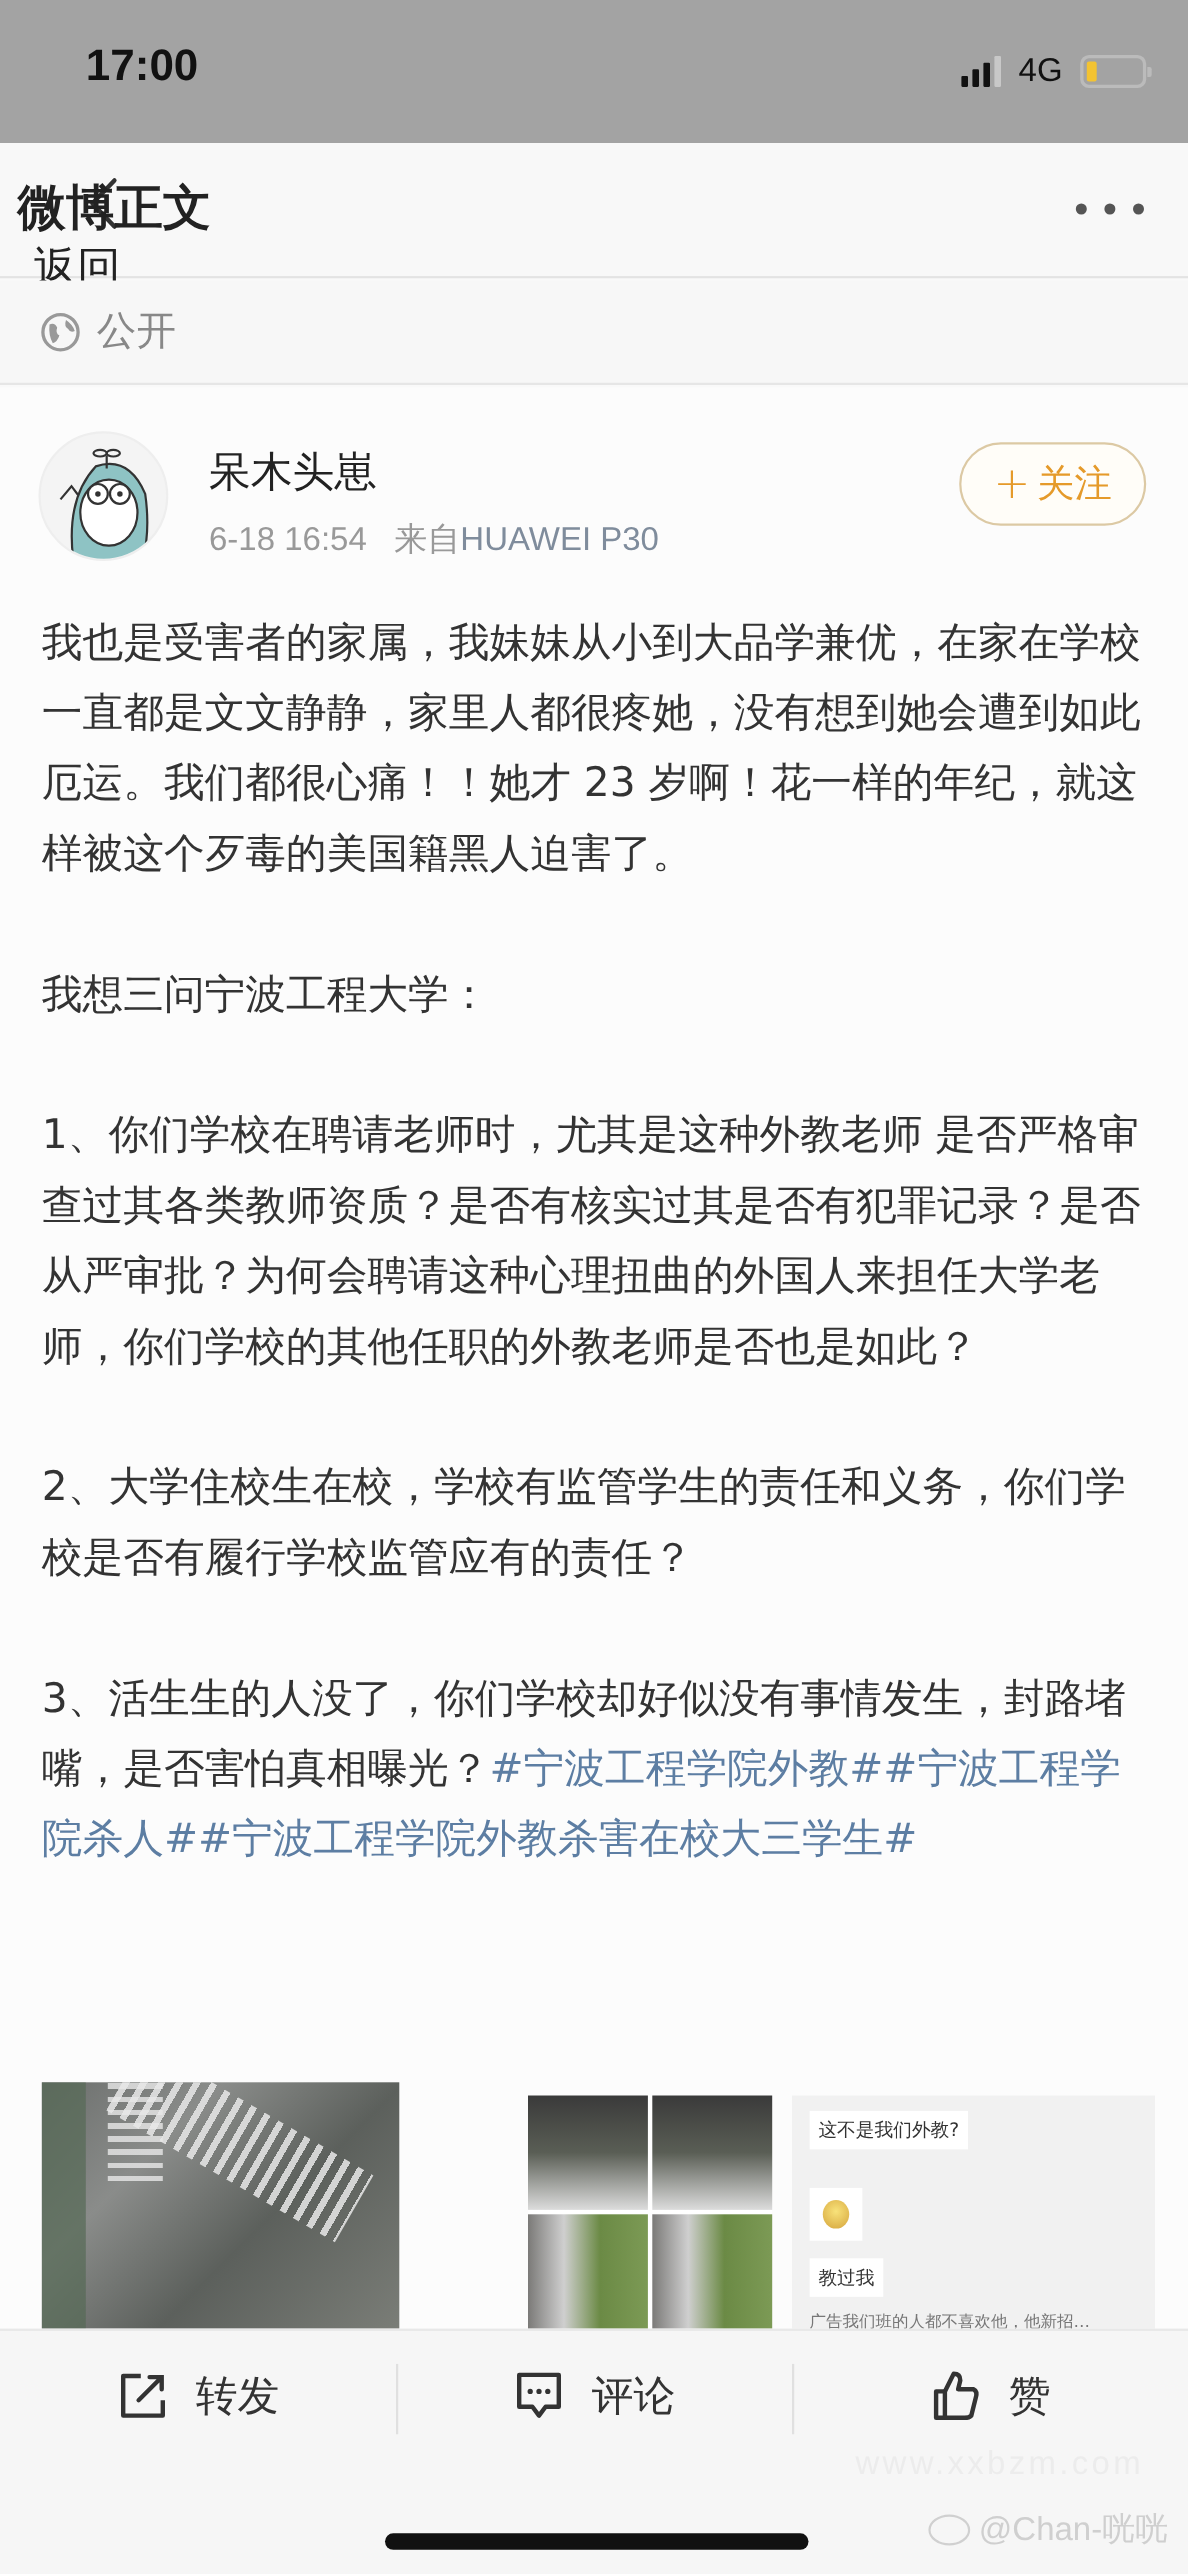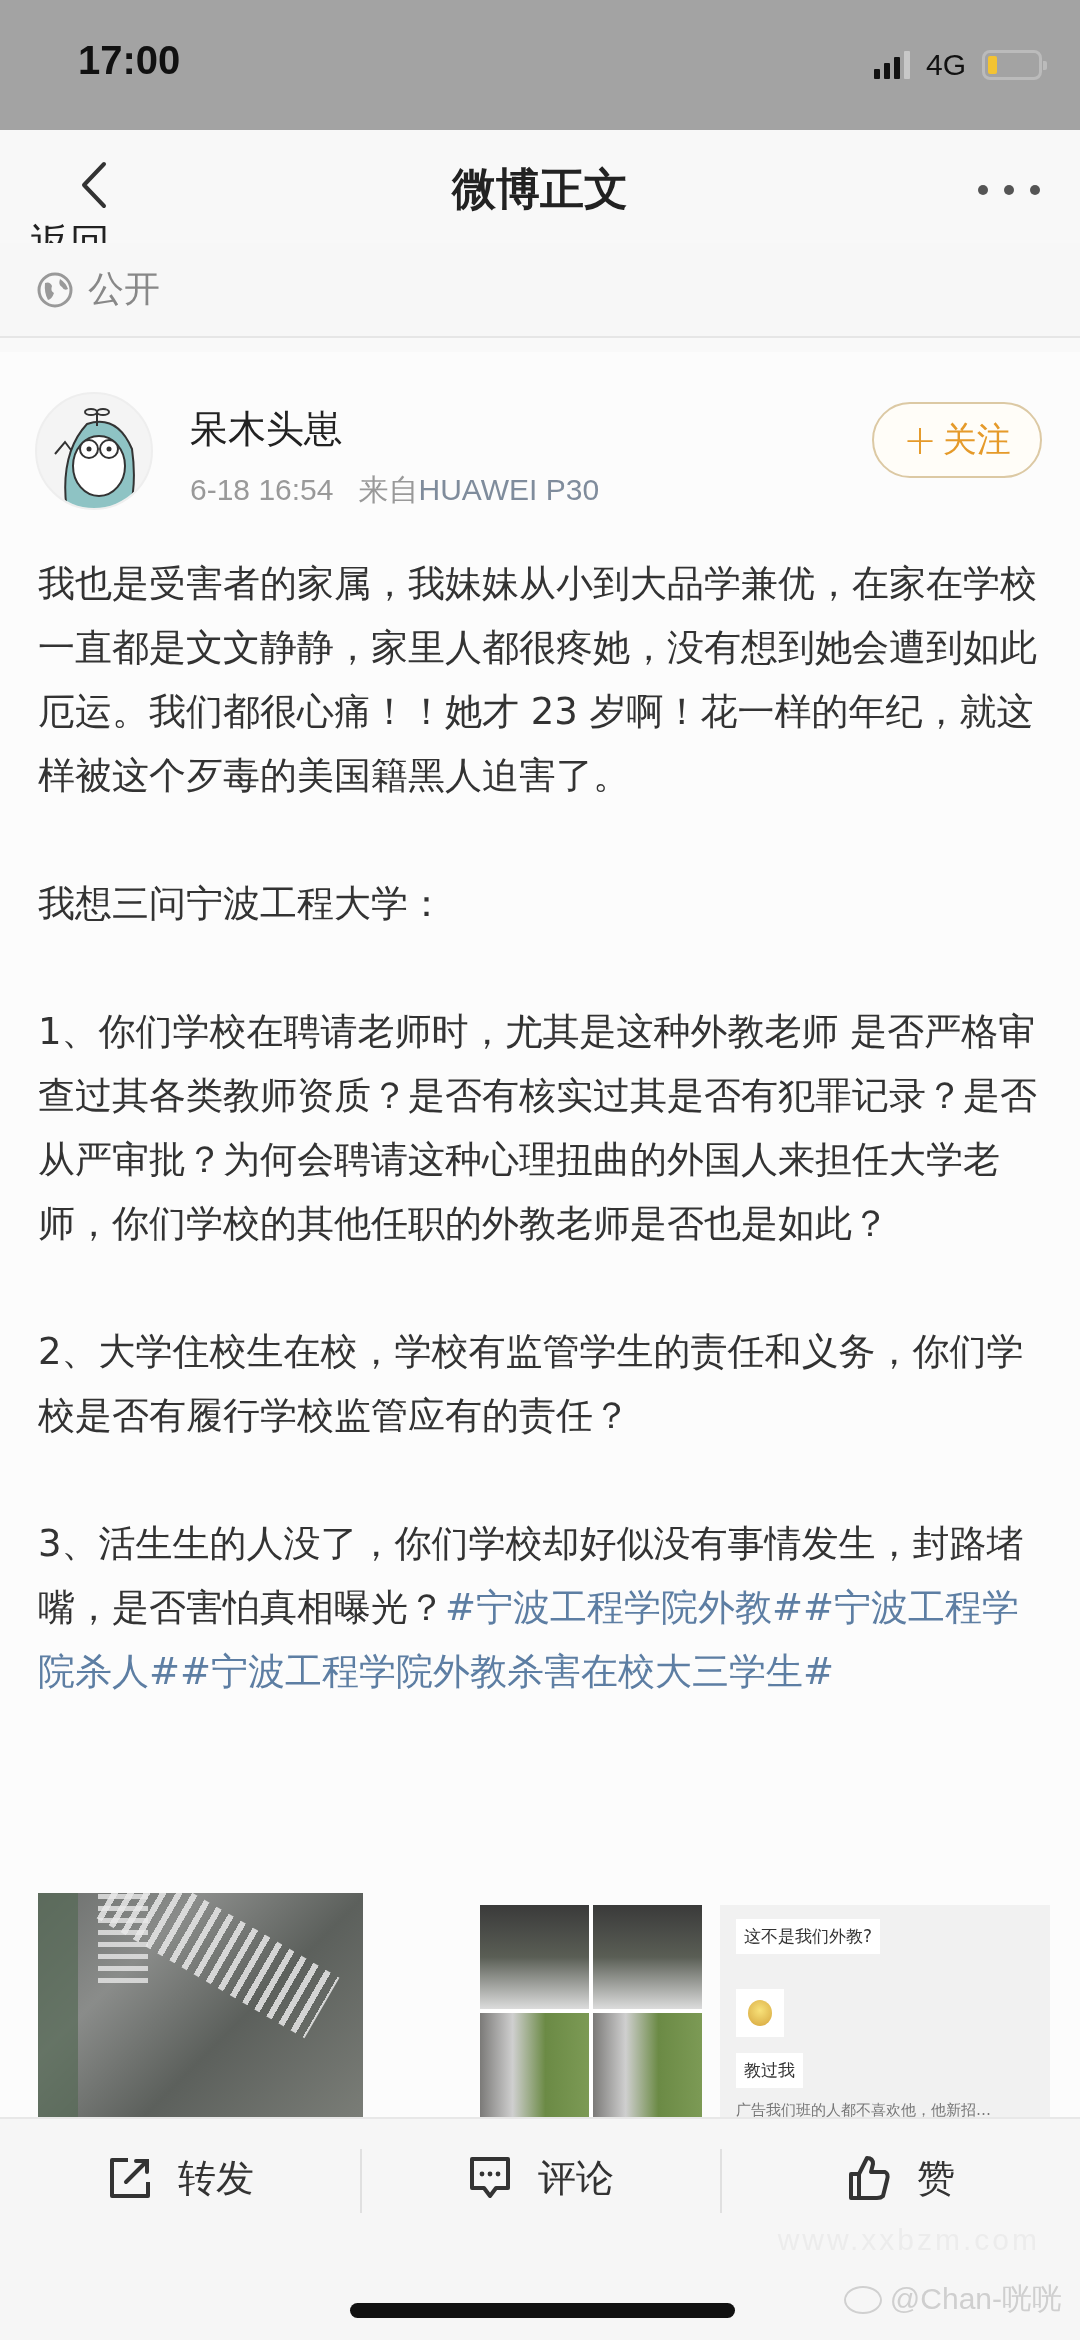--- a/index.html
+++ b/index.html
@@ -14,25 +14,25 @@
   .signal span.dim { background: #c8c8c8; }
   .net { font-family: "Liberation Sans", sans-serif; font-size: 30px; color: #111; margin-left: 6px; }
   .battery { width: 60px; height: 30px; border: 3px solid #bbb; border-radius: 8px; position: relative; margin-left: 6px; }
   .battery .level { position: absolute; left: 3px; top: 3px; width: 9px; height: 18px; background: #f3c332; border-radius: 2px; }
   .battery::after { content: ""; position: absolute; right: -8px; top: 8px; width: 4px; height: 9px; background: #bbb; border-radius: 0 2px 2px 0; }
 
   .nav-bar { position: absolute; left: 0; top: 130px; width: 1080px; height: 123px; background: #f8f8f8; border-bottom: 2px solid #e3e3e3; }
   .back-btn { position: absolute; left: 30px; top: 30px; display: flex; align-items: flex-end; gap: 6px; cursor: pointer; flex-direction: column; }
   .back-chevron { width: 34px; height: 50px; }
   .back-label { font-size: 40px; color: #222; }
-  .nav-title { position: absolute; left: 0; right: 0; top: 30px; text-align: center; font-size: 44px; color: #222; font-weight: bold; }
+  .nav-title { position: absolute; left: 0; right: 0; top: 30px; font-size: 44px; color: #222; font-weight: bold; padding-left: 16px; }
   .more-btn { position: absolute; right: 40px; top: 55px; display: flex; gap: 16px; cursor: pointer; }
   .more-btn span { width: 10px; height: 10px; background: #555; border-radius: 50%; }
 
-  .visibility-row { position: absolute; left: 0; top: 243px; width: 1080px; height: 95px; background: #f7f7f7; border-bottom: 2px solid #e6e6e6; display: flex; align-items: center; padding-left: 36px; gap: 14px; }
+  .visibility-row { position: absolute; left: 0; top: 255px; width: 1080px; height: 95px; background: #f7f7f7; border-bottom: 2px solid #e6e6e6; display: flex; align-items: center; padding-left: 36px; gap: 14px; }
   .globe { width: 38px; height: 38px; }
   .visibility-label { font-size: 36px; color: #888; }
 
   .post { position: absolute; left: 0; top: 352px; width: 1080px; height: 1765px; background: #fcfcfc; }
   .avatar { position: absolute; left: 35px; top: 40px; width: 118px; height: 118px; border-radius: 50%; background: #f4f4f4; border: 2px solid #eee; overflow: hidden; }
   .user-name { position: absolute; left: 190px; top: 52px; font-size: 38px; color: #222; }
   .post-meta { position: absolute; left: 190px; top: 118px; font-size: 30px; color: #999; font-family: "Liberation Sans", sans-serif; }
   .post-meta .src { color: #7f8c9c; }
   .follow-btn { position: absolute; left: 872px; top: 50px; width: 170px; height: 76px; border: 2px solid #dcc9a4; border-radius: 38px; display: flex; align-items: center; justify-content: center; font-size: 34px; color: #e59a2a; background: #fffdf8; cursor: pointer; }
   .follow-btn .plus { font-size: 40px; margin-right: 6px; font-weight: 300; }

